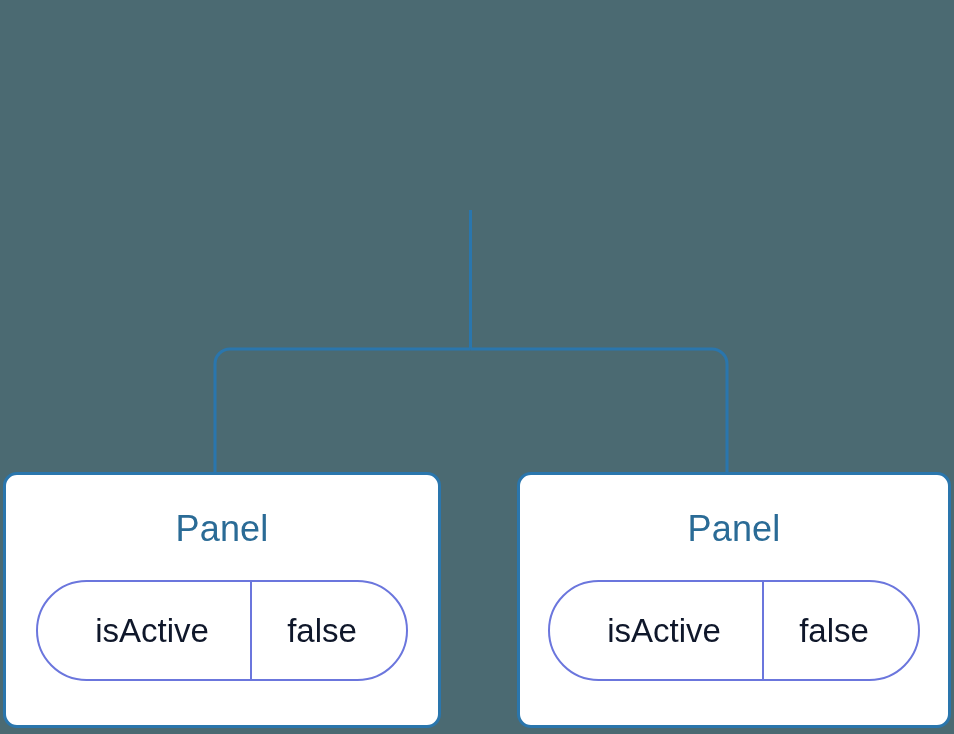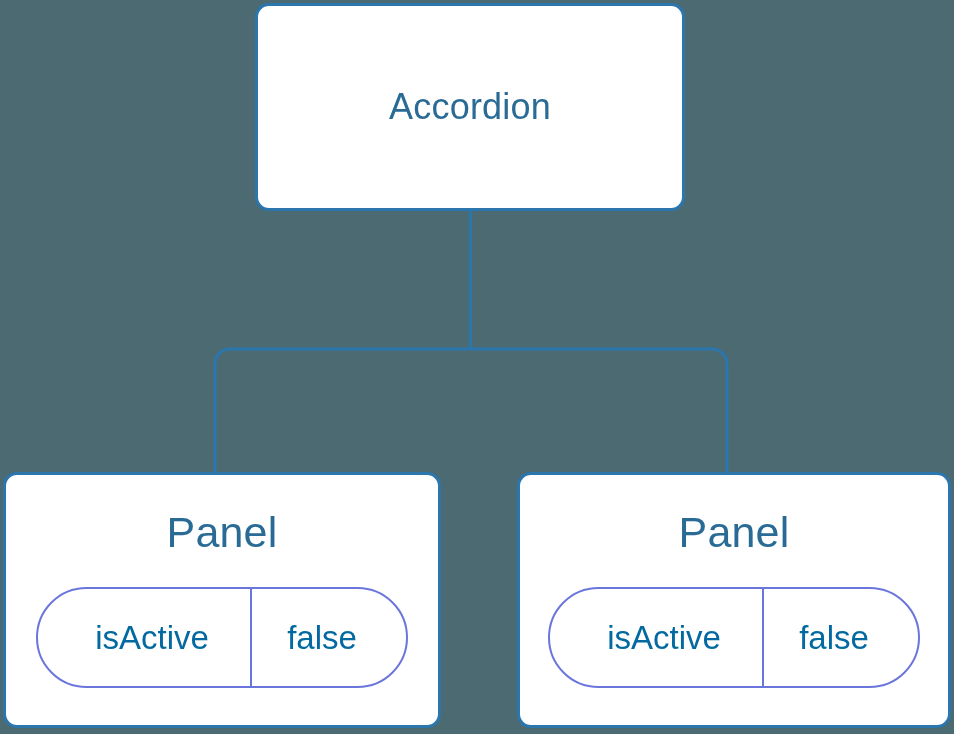--- a/index.html
+++ b/index.html
@@ -65,42 +65,42 @@
   .node-title {
     color: #2a6b96;
     font-size: 36px;
     line-height: 1;
     letter-spacing: 0.2px;
     white-space: nowrap;
     user-select: none;
   }
 
   .node-child .node-title {
-    font-size: 43px;
+    font-size: 36px;
   }
 
   
   .prop-pill {
     margin-top: 33px;
     height: 101px;
     box-sizing: border-box;
     display: flex;
     align-items: stretch;
     border: 2px solid #6b76dd;
     border-radius: 52px;
     background: #ffffff;
     overflow: hidden;
   }
 
   .prop-key,
   .prop-val {
     display: flex;
     align-items: center;
     justify-content: center;
-    color: #0369a1;
+    color: #0f172a;
     font-size: 33px;
     line-height: 1;
     white-space: nowrap;
     box-sizing: border-box;
   }
 
   .prop-key {
     width: 214px;
     padding-left: 16px;
     border-right: 2px solid #6b76dd;
@@ -119,23 +119,20 @@
 
   <svg id="connectors" viewBox="0 0 954 734" width="954" height="734" aria-hidden="true">
 
     <path d="M 470.5 210 L 470.5 349" fill="none" stroke="#2a76ad" stroke-width="3"></path>
 
     <path d="M 470.5 349 L 230 349 A 15 15 0 0 0 215 364 L 215 474" fill="none" stroke="#2a76ad" stroke-width="3" stroke-linecap="butt"></path>
 
     <path d="M 470.5 349 L 712 349 A 15 15 0 0 1 727 364 L 727 474" fill="none" stroke="#2a76ad" stroke-width="3" stroke-linecap="butt"></path>
   </svg>
 
-  <div class="node node-root">
-    <span class="node-title">Accordion</span>
-  </div>
 
   <div class="node node-child left">
     <span class="node-title">Panel</span>
     <div class="prop-pill">
       <span class="prop-key">isActive</span>
       <span class="prop-val">false</span>
     </div>
   </div>
 
   <div class="node node-child right">

